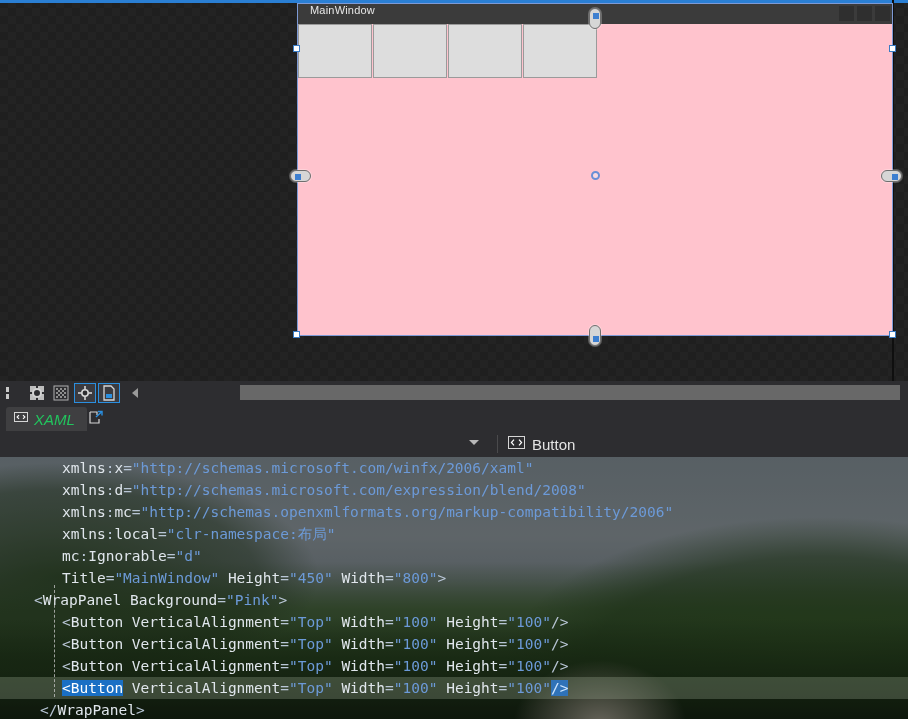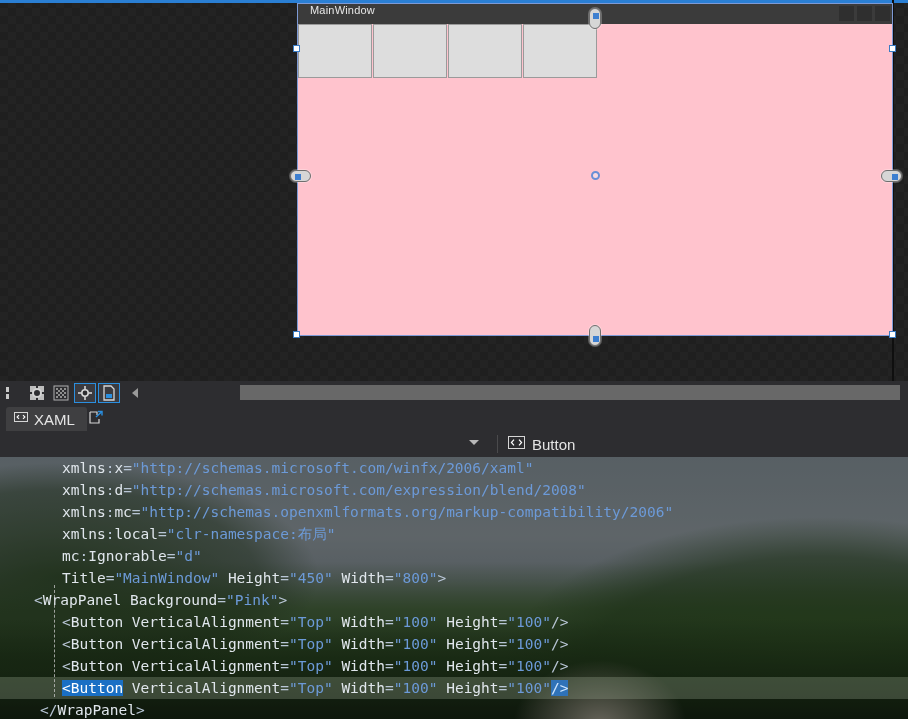--- a/index.html
+++ b/index.html
@@ -110,21 +110,21 @@
     background: #2d2d30;
   }
   #tab-xaml {
     position: absolute; left: 6px; top: 2px; height: 24px;
     display: flex; align-items: center; gap: 6px;
     padding: 0 12px 0 8px;
     background: #3f3f41;
     border-radius: 3px 3px 0 0;
   }
   #tab-xaml .tab-label {
-    color: #e5e5e5; font-size: 15px;
+    color: #22c55e; font-size: 15px; font-style: italic;
   }
   #tab-popout {
     position: absolute; left: 86px; top: 4px;
     width: 20px; height: 18px;
     display: flex; align-items: center; justify-content: center;
   }
 
   
   #crumbbar {
     position: absolute; left: 0; top: 431px; width: 908px; height: 26px;

